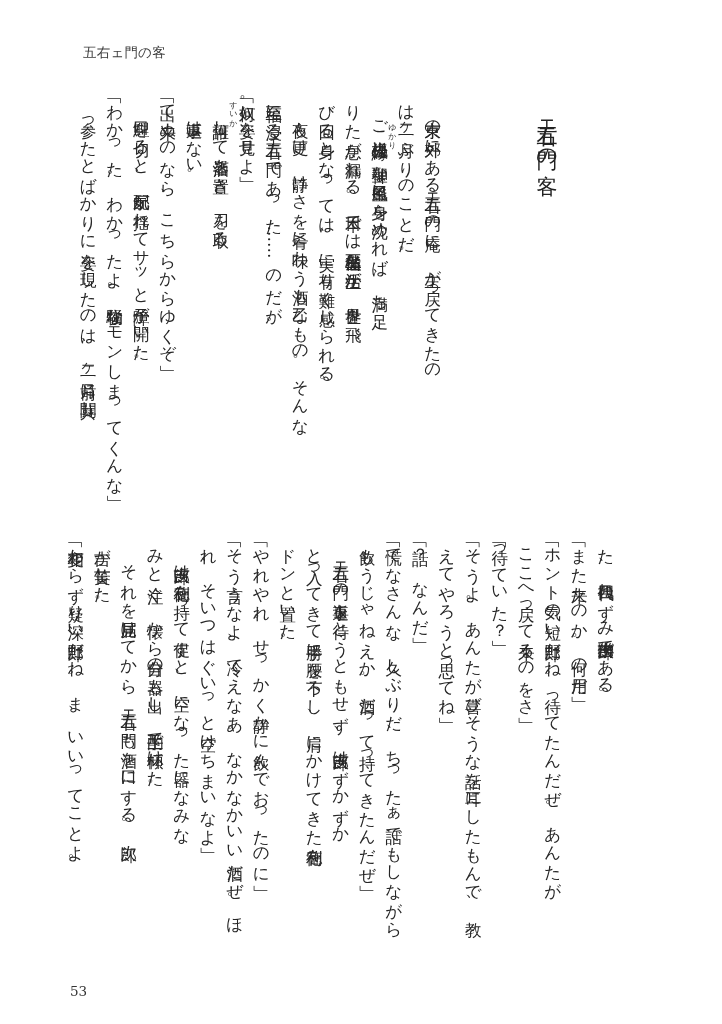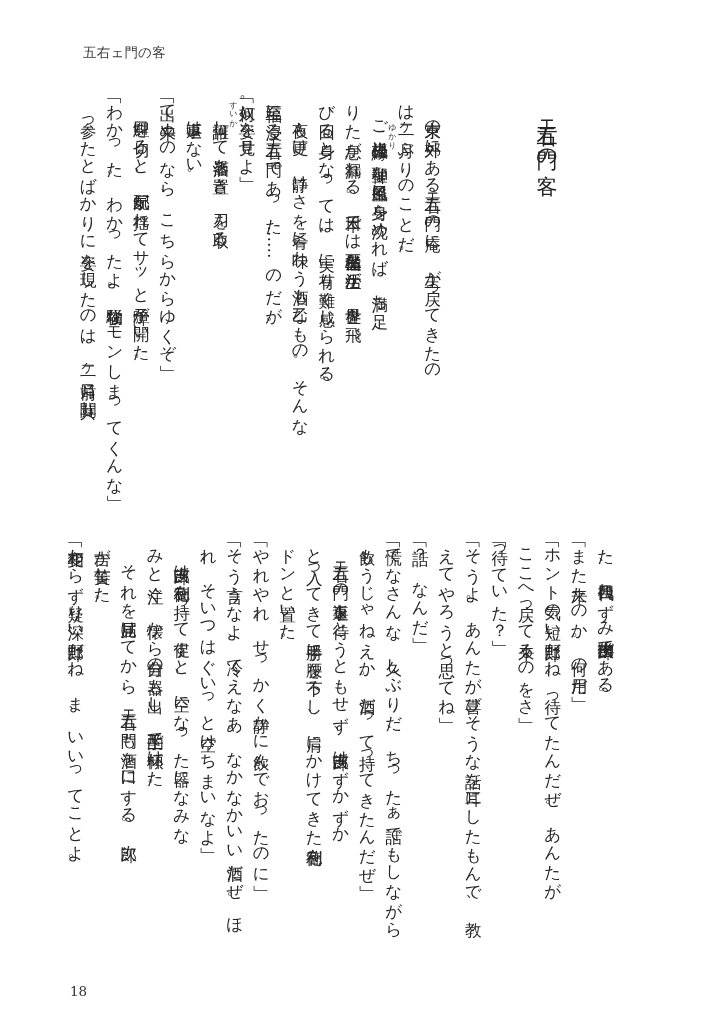--- a/index.html
+++ b/index.html
@@ -73,13 +73,13 @@
   <div class="line">「やれやれ。せっかく静かに飲んでおったのに」</div>
   <div class="line">「そう言うなよ、冷てえなあ。なかなかいい酒だぜ。ほ</div>
   <div class="line">れ、そいつはぐいっと空けちまいなよ」</div>
   <div class="line">　次郎吉は徳利を持って促すと、空になった器になみな</div>
   <div class="line">みと注ぐ。懐から自分の器も出し、手酌で一杯傾けた。</div>
   <div class="line">　それを見届けてから、五右ェ門も酒を口にする。次郎</div>
   <div class="line">吉が苦笑した。</div>
   <div class="line">「相変わらず疑り深い野郎だね。ま、いいってことよ。</div>
 </div>
 
-<div class="page-number">18</div>
+<div class="page-number">53</div>
 
 </body></html>

